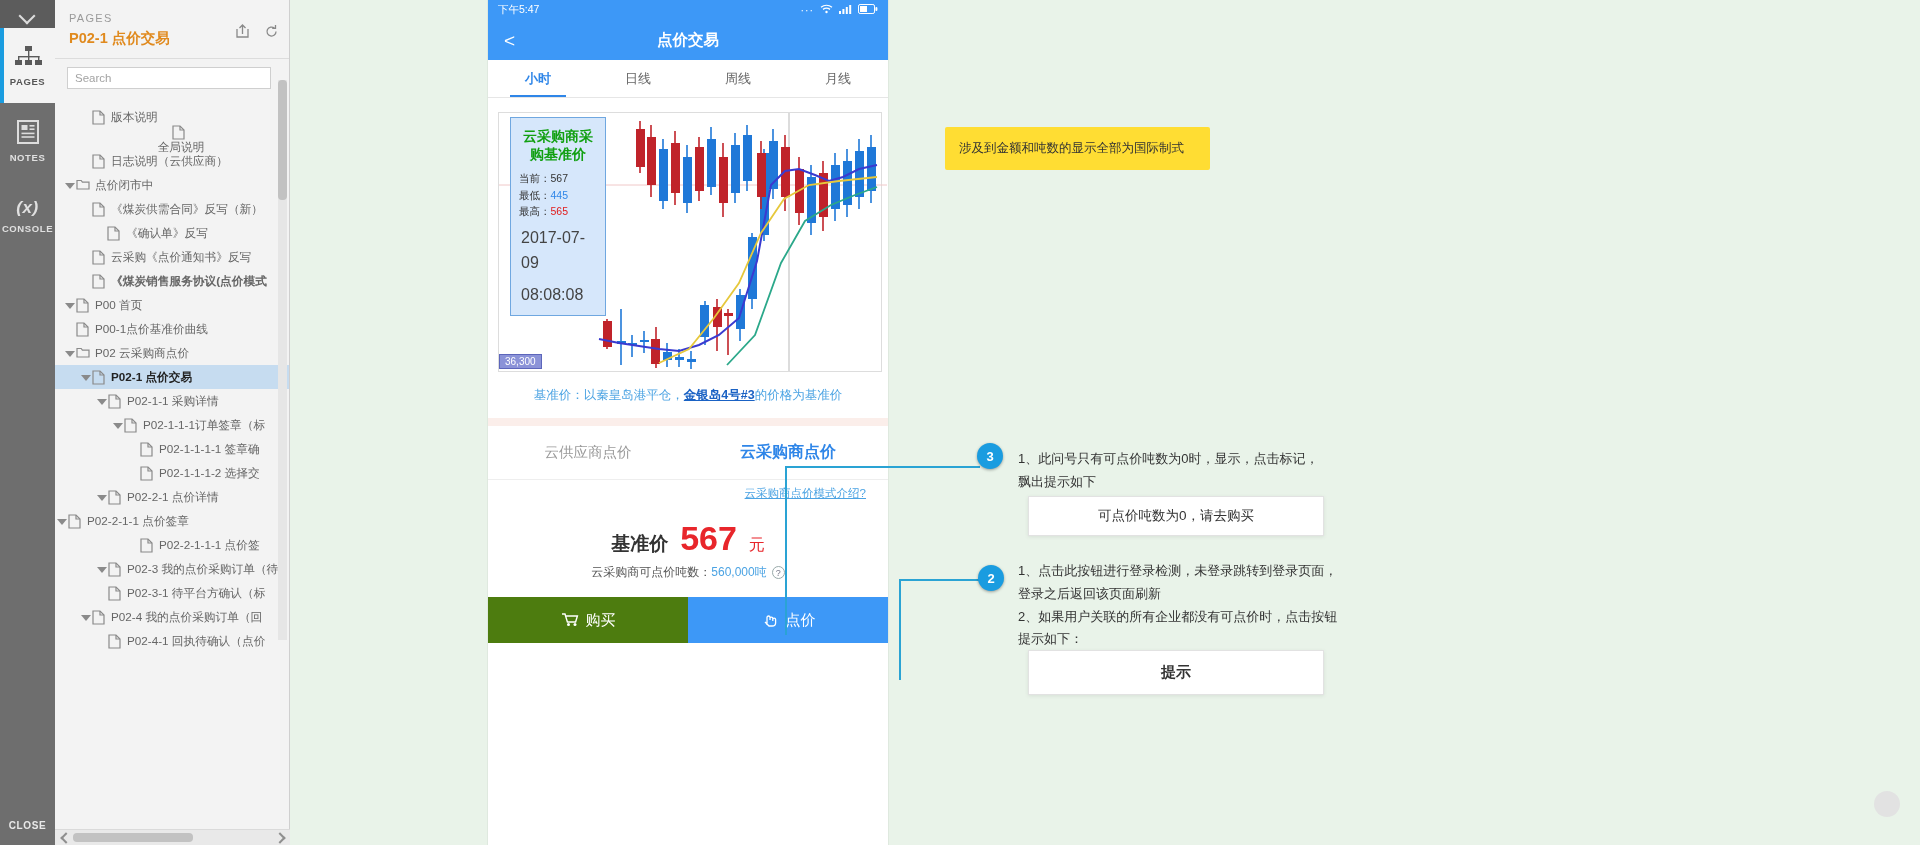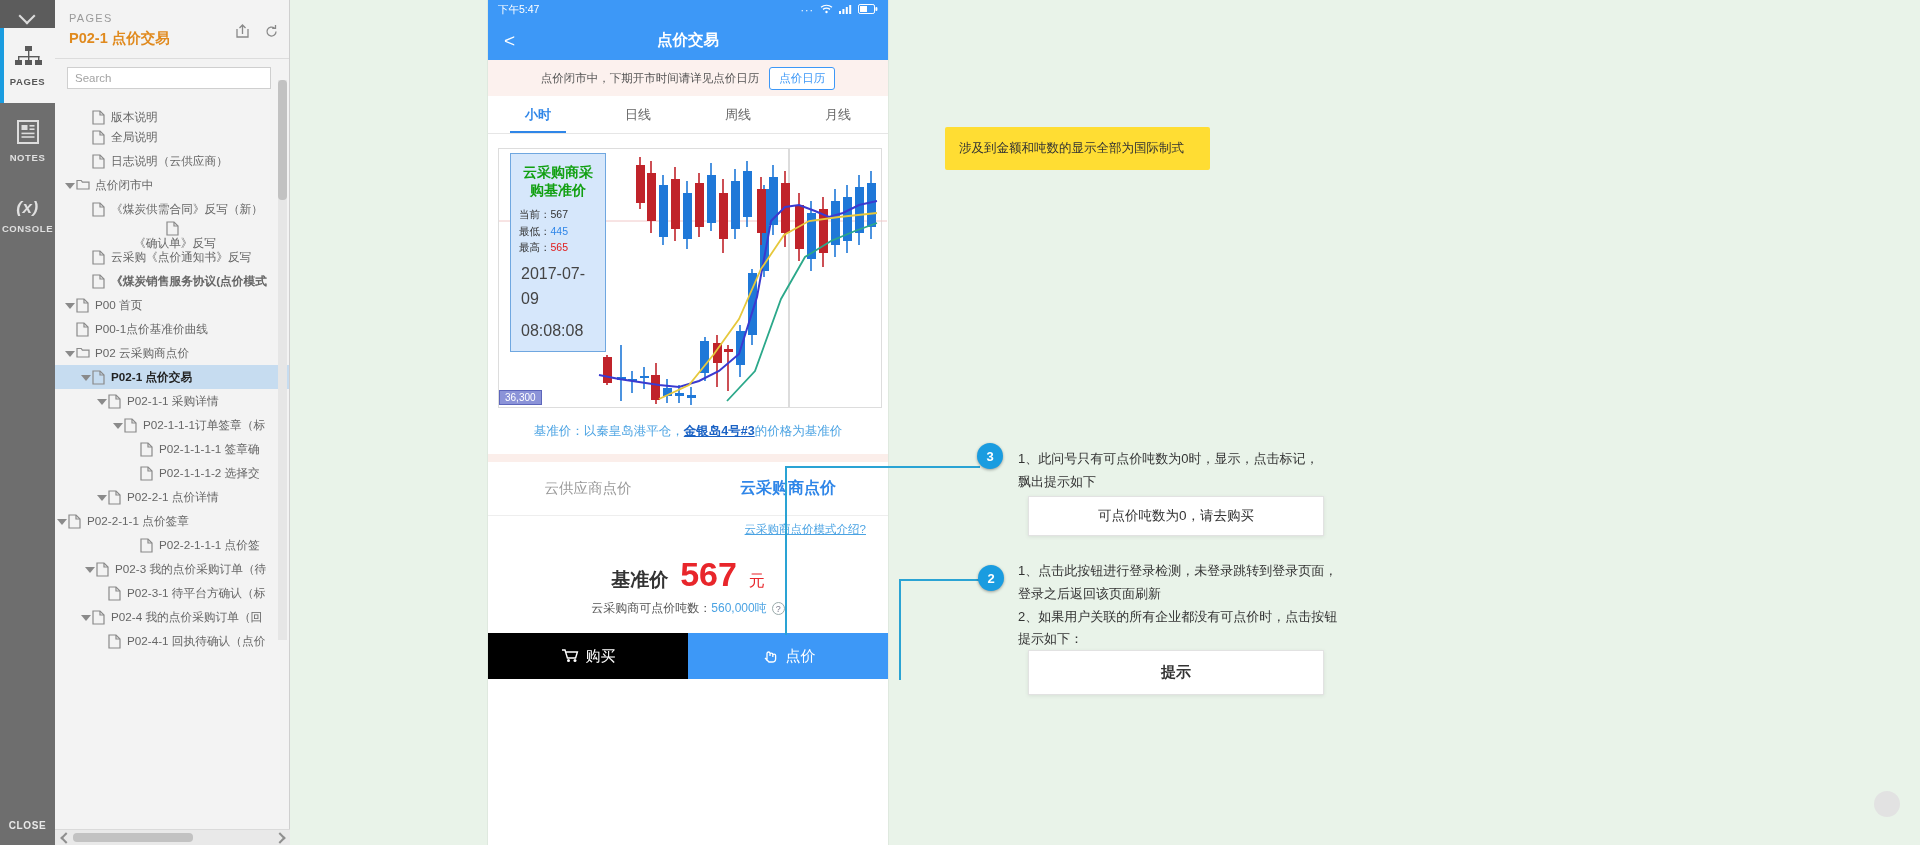--- a/index.html
+++ b/index.html
@@ -218,21 +218,21 @@
   .qmark {
     display: inline-block; width: 13px; height: 13px; border-radius: 50%;
     border: 1px solid #9aa; color: #778; font-size: 9px; line-height: 12px;
     text-align: center; margin-left: 5px; cursor: pointer; vertical-align: middle;
   }
   .bottom-bar { display: flex; height: 46px; margin-top: 10px; }
   .bb {
     flex: 1; display: flex; align-items: center; justify-content: center;
     gap: 7px; color: #fff; font-size: 15px; cursor: pointer;
   }
-  .bb.buy { background: #000000; }
+  .bb.buy { background: #4d7c0f; }
   .bb.point { background: #3d98f7; }
 
   
   .ann-yellow {
     position: absolute; left: 655px; top: 127px; width: 265px;
     background: #ffdd33; padding: 12px 14px; font-size: 12.5px;
     color: #333; line-height: 1.5; border-radius: 2px;
   }
   .marker {
     position: absolute; width: 26px; height: 26px; border-radius: 50%;
@@ -335,21 +335,21 @@
         <div class="node" style="padding-left: 24px; align-items: flex-end;">
           <span class="tw"></span>
           <span class="dicon">
             <svg width="13" height="15" viewBox="0 0 13 15">
               <path d="M1 1h7l4 4v9H1z" fill="none" stroke="#8a8a8a" stroke-width="1.2"></path>
               <path d="M8 1v4h4" fill="none" stroke="#8a8a8a" stroke-width="1.2"></path>
             </svg>
           </span>
           <span>版本说明</span>
         </div>
-        <div class="node" style="padding-left: 24px;">
+        <div class="node" style="padding-left: 24px; flex-direction: column;">
           <span class="tw"></span>
           <span class="dicon">
             <svg width="13" height="15" viewBox="0 0 13 15">
               <path d="M1 1h7l4 4v9H1z" fill="none" stroke="#8a8a8a" stroke-width="1.2"></path>
               <path d="M8 1v4h4" fill="none" stroke="#8a8a8a" stroke-width="1.2"></path>
             </svg>
           </span>
           <span>全局说明</span>
         </div>
         <div class="node" style="padding-left: 24px;">
@@ -374,21 +374,21 @@
         <div class="node" style="padding-left: 24px;">
           <span class="tw"></span>
           <span class="dicon">
             <svg width="13" height="15" viewBox="0 0 13 15">
               <path d="M1 1h7l4 4v9H1z" fill="none" stroke="#8a8a8a" stroke-width="1.2"></path>
               <path d="M8 1v4h4" fill="none" stroke="#8a8a8a" stroke-width="1.2"></path>
             </svg>
           </span>
           <span>《煤炭供需合同》反写（新）</span>
         </div>
-        <div class="node" style="padding-left: 12px; flex-direction: column;">
+        <div class="node" style="padding-left: 39px;">
           <span class="tw"></span>
           <span class="dicon">
             <svg width="13" height="15" viewBox="0 0 13 15">
               <path d="M1 1h7l4 4v9H1z" fill="none" stroke="#8a8a8a" stroke-width="1.2"></path>
               <path d="M8 1v4h4" fill="none" stroke="#8a8a8a" stroke-width="1.2"></path>
             </svg>
           </span>
           <span>《确认单》反写</span>
         </div>
         <div class="node" style="padding-left: 24px;">
@@ -513,21 +513,21 @@
         <div class="node" style="padding-left: 72px;">
           <span class="tw"></span>
           <span class="dicon">
             <svg width="13" height="15" viewBox="0 0 13 15">
               <path d="M1 1h7l4 4v9H1z" fill="none" stroke="#8a8a8a" stroke-width="1.2"></path>
               <path d="M8 1v4h4" fill="none" stroke="#8a8a8a" stroke-width="1.2"></path>
             </svg>
           </span>
           <span>P02-2-1-1-1 点价签</span>
         </div>
-        <div class="node" style="padding-left: 28px;">
+        <div class="node" style="padding-left: 40px;">
           <span class="tw open"></span>
           <span class="dicon">
             <svg width="13" height="15" viewBox="0 0 13 15">
               <path d="M1 1h7l4 4v9H1z" fill="none" stroke="#8a8a8a" stroke-width="1.2"></path>
               <path d="M8 1v4h4" fill="none" stroke="#8a8a8a" stroke-width="1.2"></path>
             </svg>
           </span>
           <span>P02-3 我的点价采购订单（待</span>
         </div>
         <div class="node" style="padding-left: 40px;">
@@ -611,24 +611,20 @@
             </svg>
           </span>
         </span>
       </div>
 
       <div class="nav-bar">
         <span class="nav-back">&lt;</span>
         <span class="nav-title">点价交易</span>
       </div>
 
-      <div class="notice">
-        <span>点价闭市中，下期开市时间请详见点价日历</span>
-        <button class="notice-btn">点价日历</button>
-      </div>
 
       <div class="tabs" id="tabs">
           <div class="tab active">小时</div>
           <div class="tab">日线</div>
           <div class="tab">周线</div>
           <div class="tab">月线</div>
         </div>
 
       <div class="chart-box">
         <svg width="388" height="258" viewBox="0 0 388 258">

